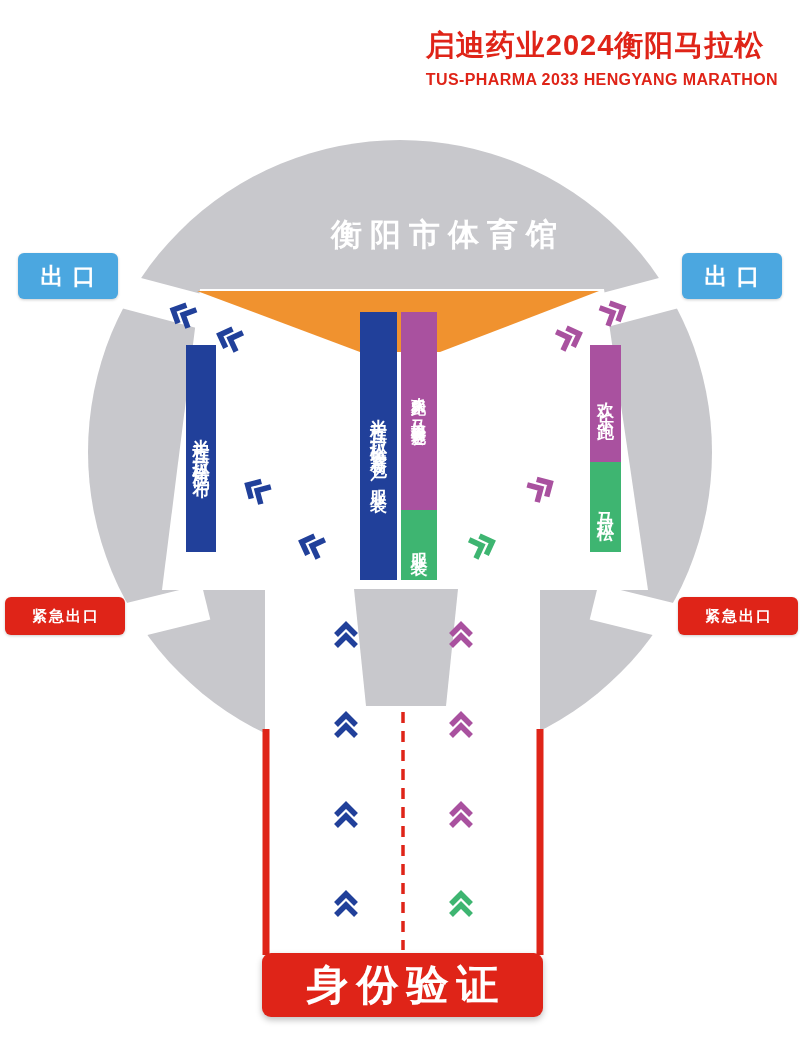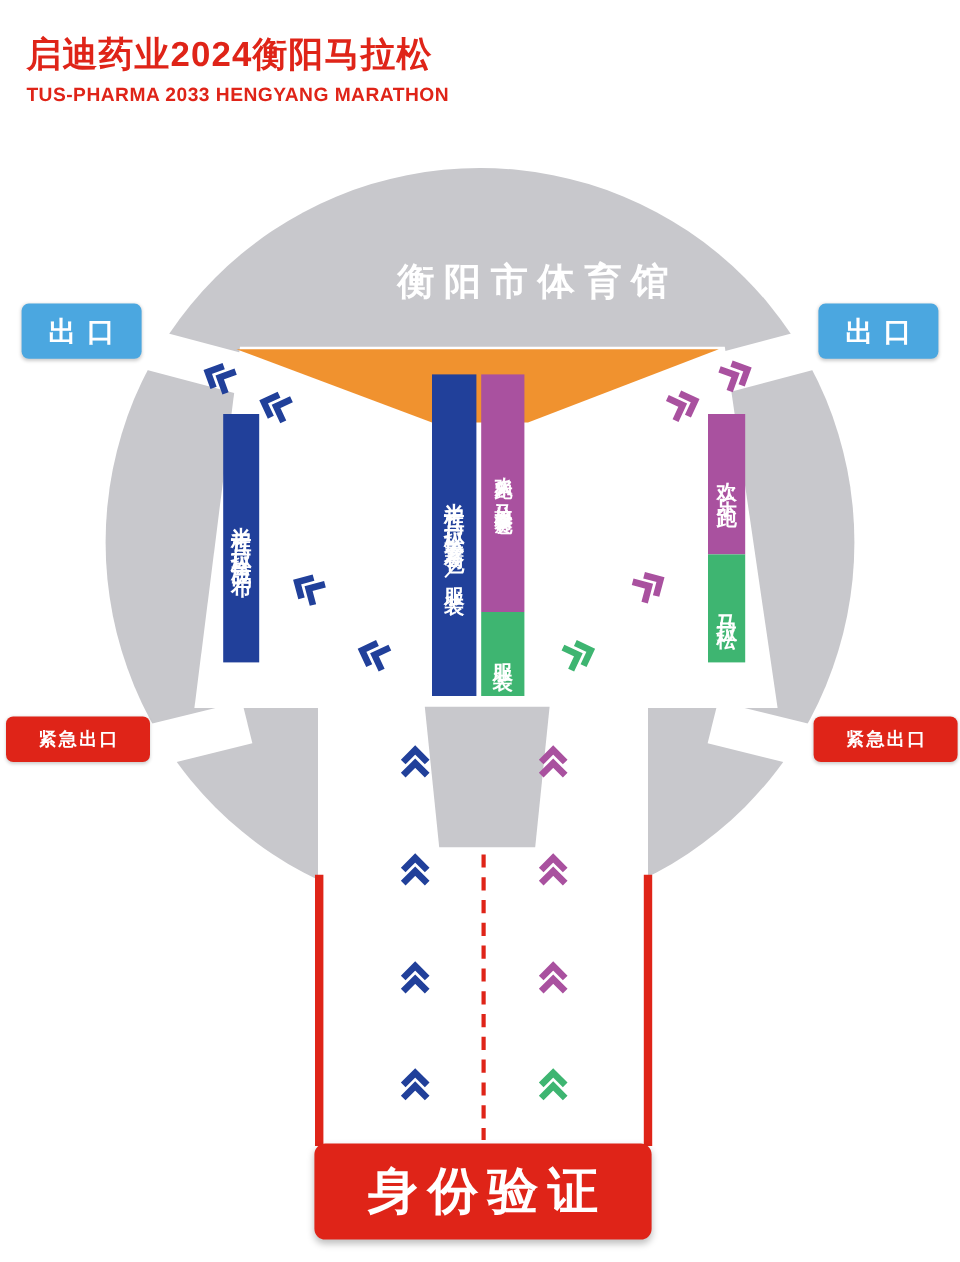--- a/index.html
+++ b/index.html
@@ -1,21 +1,21 @@
 <!DOCTYPE html>
 <html style="--red: #df2418; --purple: #5c2d87; --blue: #21409a; --magenta: #a9519f; --green: #3eb571; --lightblue: #4ba7e0; --orange: #f0922f; --gray: #c8c8cc;"><head>
 <meta charset="utf-8">
 <style>
   html,body{margin:0;padding:0;background:#ffffff;}
   .page{
     position:relative;width:800px;height:1052px;background:#ffffff;overflow:hidden;
     font-family:"Liberation Sans", sans-serif;
   }
   
-  .header{position:absolute;top:26px;left:22px;right:22px;display:flex;justify-content:space-between;align-items:flex-start;}
+  .header{position:absolute;top:26px;left:22px;right:22px;display:flex;justify-content:flex-end;align-items:flex-start;}
   .title-cn{color:var(--red);font-size:29px;font-weight:bold;letter-spacing:1px;white-space:nowrap;}
   .title-en{color:var(--red);font-size:16px;font-weight:bold;letter-spacing:.4px;margin-top:5px;white-space:nowrap;}
   .page-title{color:var(--purple);font-size:47px;font-weight:bold;letter-spacing:4px;margin-top:0;white-space:nowrap;}
   
   .map-svg{position:absolute;left:0;top:0;}
   .ring{fill:var(--gray);}
   .gap{stroke:#ffffff;}
   .white{fill:#ffffff;}
   .funnel{fill:var(--orange);}
   .route{stroke:var(--red);stroke-width:7;}
@@ -33,21 +33,21 @@
   
   .lane{position:absolute;display:flex;align-items:center;justify-content:center;color:#ffffff;font-weight:bold;
     writing-mode:vertical-rl;text-orientation:upright;line-height:1;}
   #lane-half-bib{left:186px;top:345px;width:30px;height:207px;background:var(--blue);font-size:17px;letter-spacing:6px;}
   #lane-half-pack{left:360px;top:312px;width:37px;height:268px;background:var(--blue);font-size:17px;letter-spacing:6px;}
   #lane-fun-top{left:401px;top:312px;width:36px;height:198px;background:var(--magenta);font-size:15px;letter-spacing:2px;}
   #lane-fun-bottom{left:401px;top:510px;width:36px;height:70px;background:var(--green);font-size:17px;letter-spacing:6px;}
   #lane-right-top{left:590px;top:345px;width:31px;height:117px;background:var(--magenta);font-size:17px;letter-spacing:10px;}
   #lane-right-bottom{left:590px;top:462px;width:31px;height:90px;background:var(--green);font-size:17px;letter-spacing:6px;}
   
-  #identity-banner{position:absolute;left:262px;top:953px;width:281px;height:80px;background:var(--red);
+  #identity-banner{position:absolute;left:262px;top:953px;width:281px;height:64px;background:var(--red);
     border-radius:9px;display:flex;align-items:center;justify-content:center;color:#ffffff;
     font-size:42px;font-weight:bold;letter-spacing:8px;text-indent:8px;box-shadow:0 3px 6px rgba(0,0,0,.25);}
 </style>
 </head>
 <body>
 
 <div class="page">
 
   <div class="header">
     <div>

